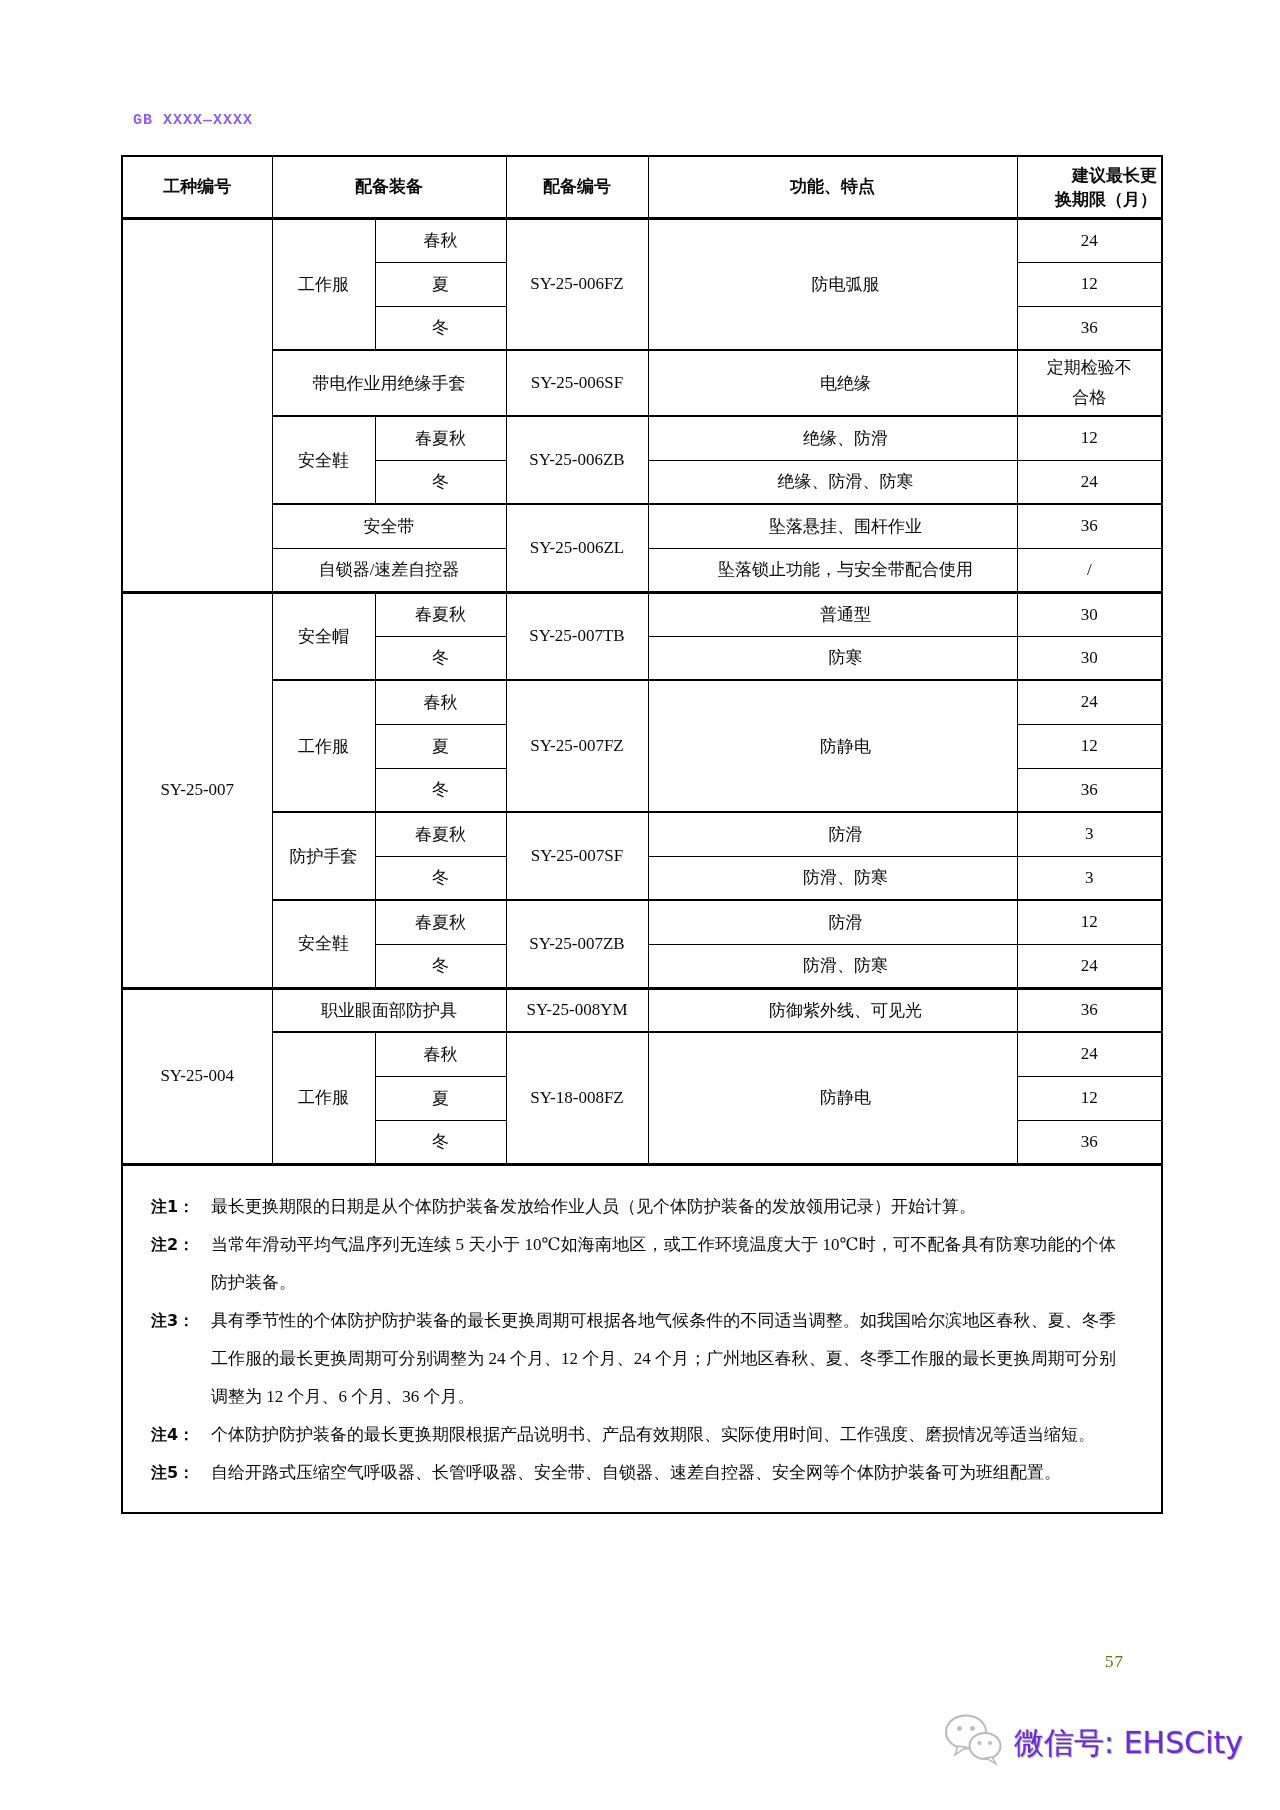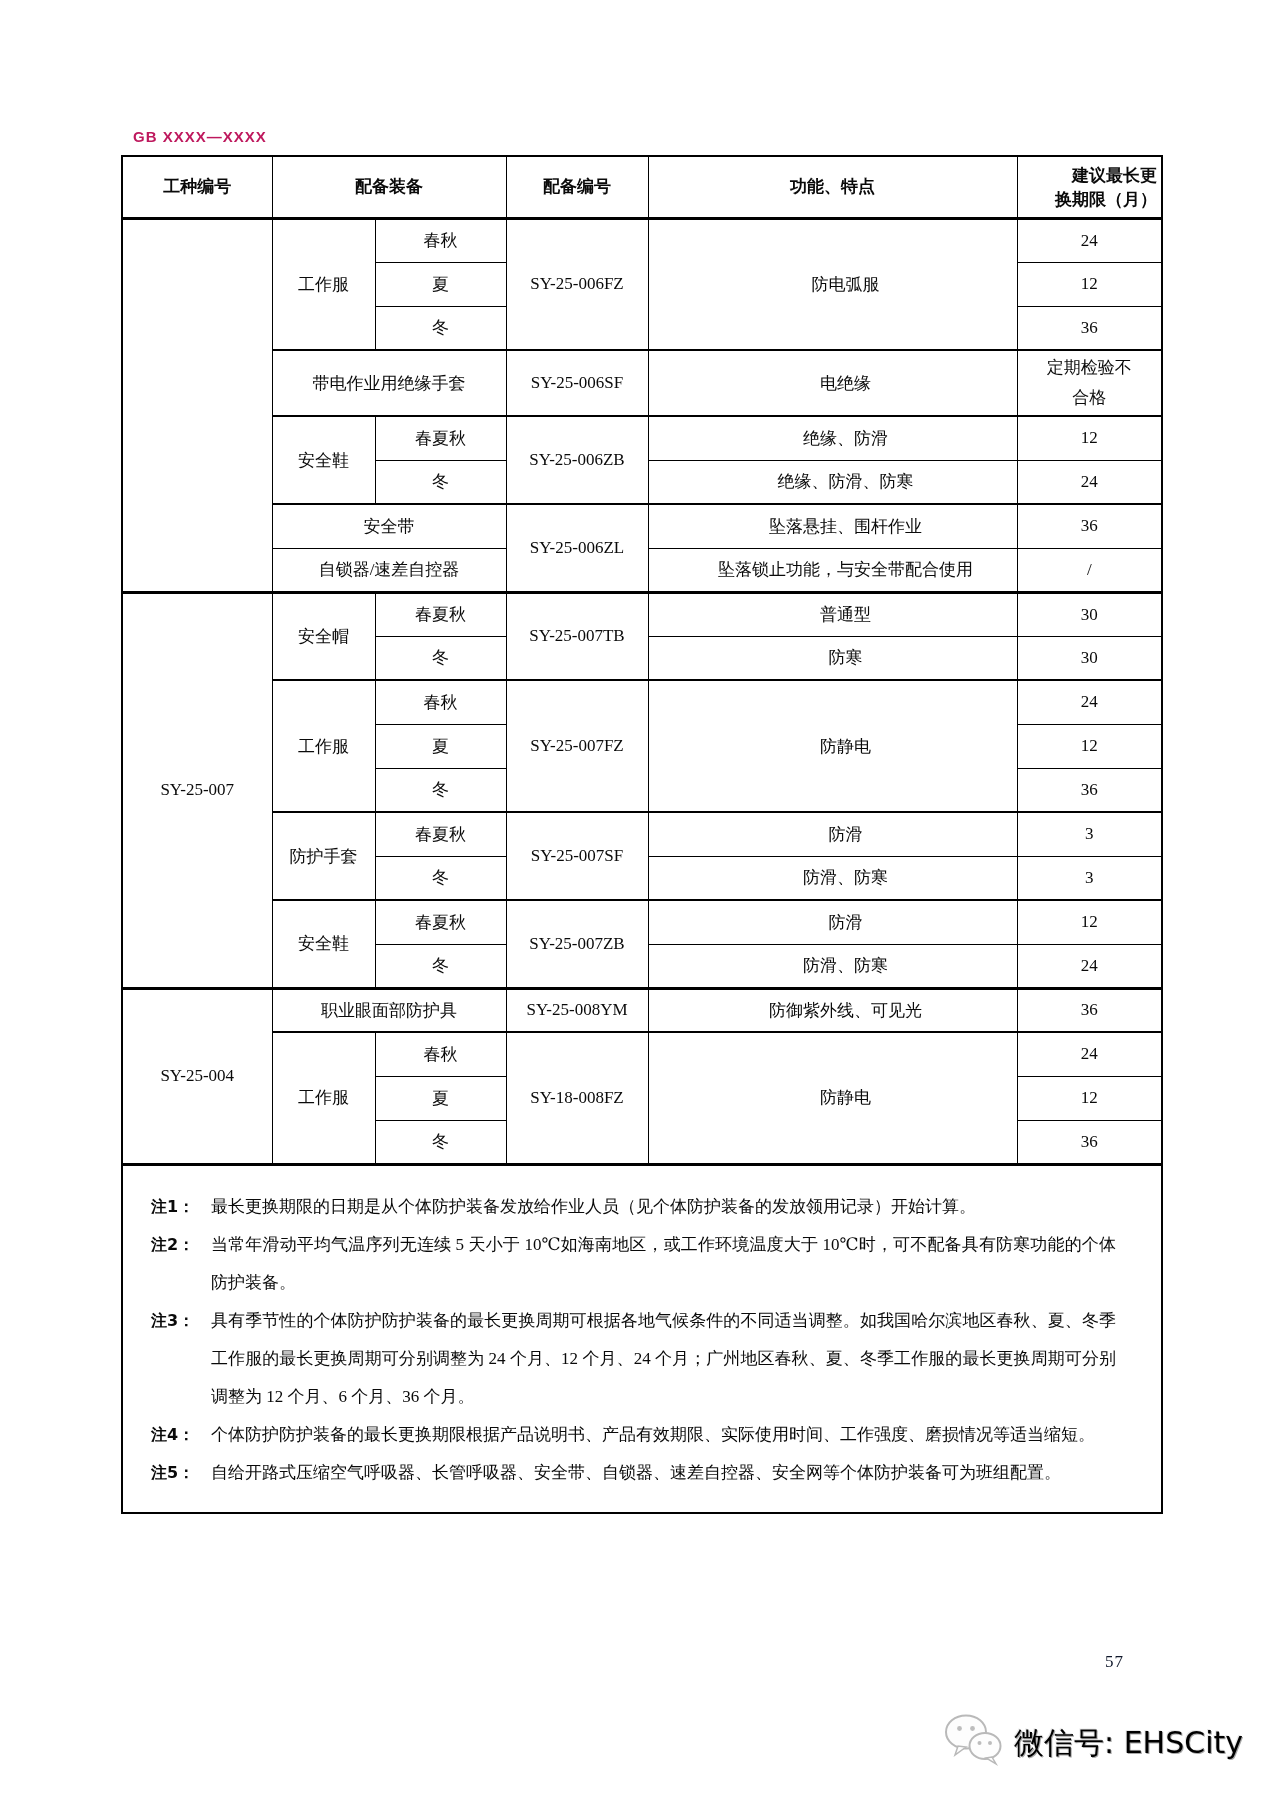--- a/index.html
+++ b/index.html
@@ -2,23 +2,23 @@
 <html><head>
 <meta charset="utf-8">
 <style>
   html,body{margin:0;padding:0;}
   body{
     width:1280px;height:1810px;background:#ffffff;position:relative;
     font-family:"Liberation Serif","DejaVu Serif",serif;color:#000;
     overflow:hidden;
   }
   .doc-code{
-    position:absolute;top:128px;left:133px;
-    font-family:Liberation Sans, sans-serif;
-    font-size:15px;font-weight:700;letter-spacing:1px;color:#be185d;
+    position:absolute;top:112px;left:133px;
+    font-family:Liberation Mono, monospace;
+    font-size:15px;font-weight:700;letter-spacing:1px;color:#8b5cf6;
   }
   table.ppe{
     position:absolute;top:155px;left:121px;width:1040px;
     border-collapse:collapse;table-layout:fixed;
     border:2px solid #000;
   }
   .ppe th,.ppe td{
     border:1px solid #000;text-align:center;vertical-align:middle;
     font-size:17px;padding:2px 4px;color:#0a0a0a;
     overflow:hidden;
@@ -41,29 +41,29 @@
   }
   .note{display:flex;line-height:38px;font-size:17px;}
   .note-label{
     flex:0 0 60px;
     font-family:"DejaVu Sans","Liberation Sans",sans-serif;
     font-weight:700;font-size:16px;
   }
   .note-text{max-width:905px;text-align:justify;}
   .page-number{
     position:absolute;top:1652px;left:1105px;
-    font-size:17px;color:#0f172a;letter-spacing:1px;
+    font-size:17px;color:#4d7c0f;letter-spacing:1px;
   }
   .watermark{
     position:absolute;top:1712px;left:942px;
     display:flex;align-items:center;gap:10px;
   }
   .watermark-text{
     font-family:"DejaVu Sans","Liberation Sans",sans-serif;
-    font-size:30px;color:#000000;
+    font-size:30px;color:#6d28d9;
     text-shadow:1px 1px 0 #a9a9a9,-1px -1px 0 #e9e9e9;
     white-space:nowrap;
   }
 </style>
 </head>
 <body>
 
 <div class="doc-code">GB XXXX—XXXX</div>
 
 <table class="ppe">

